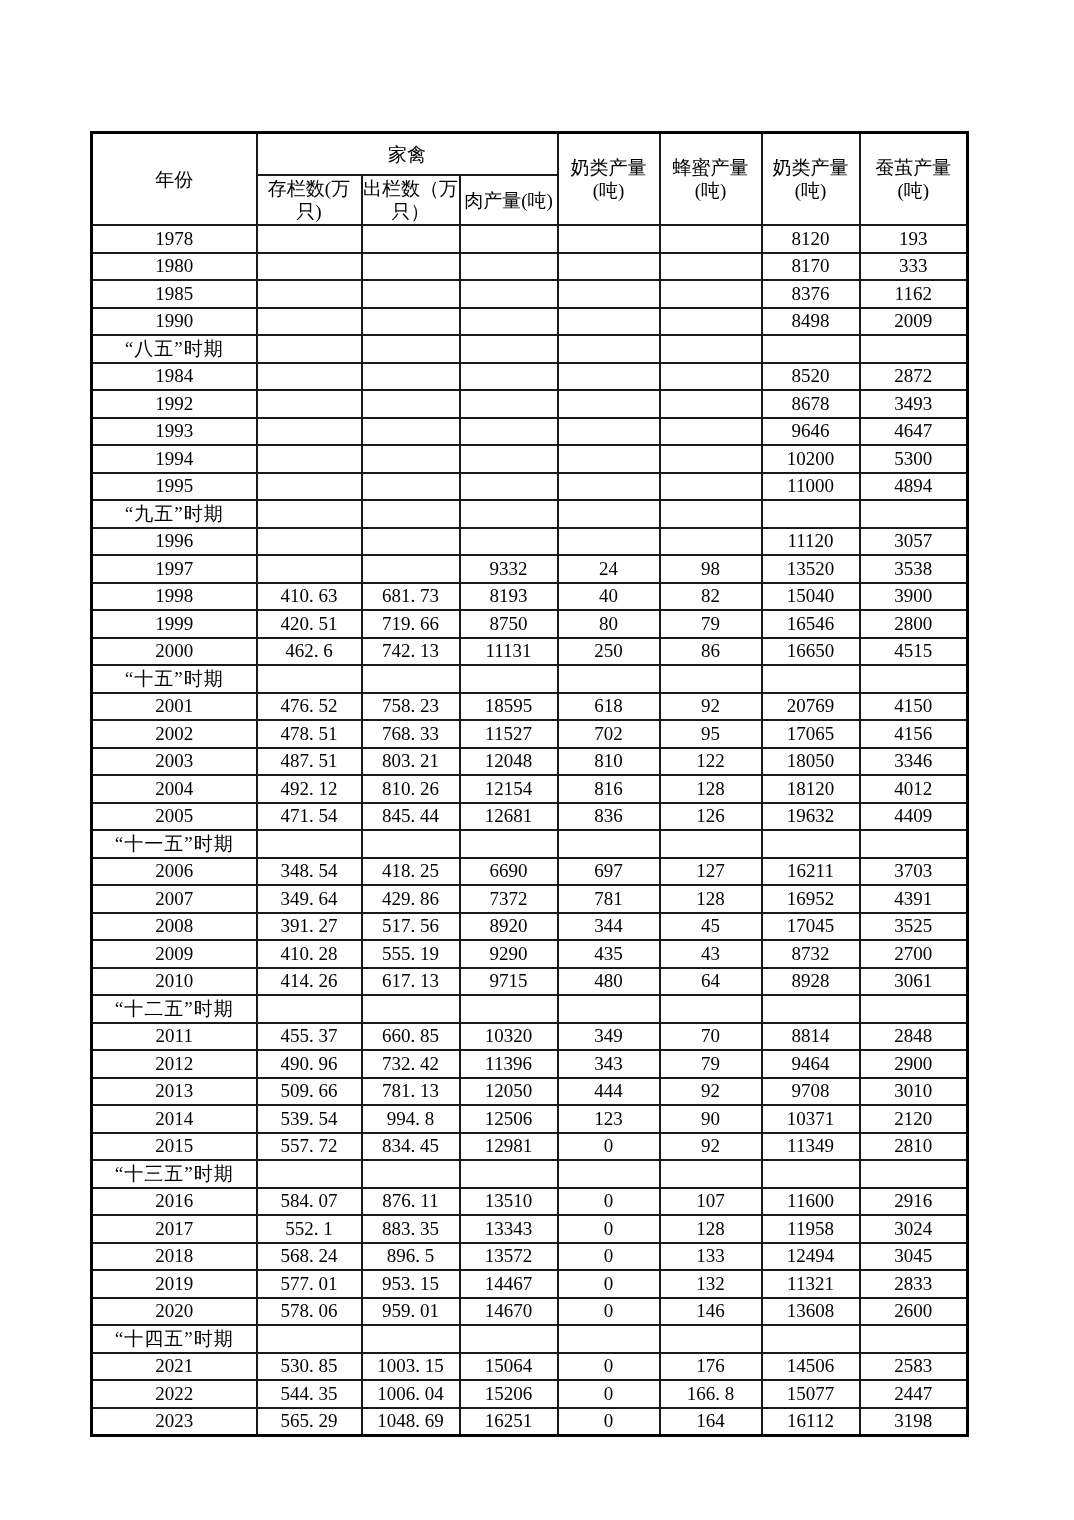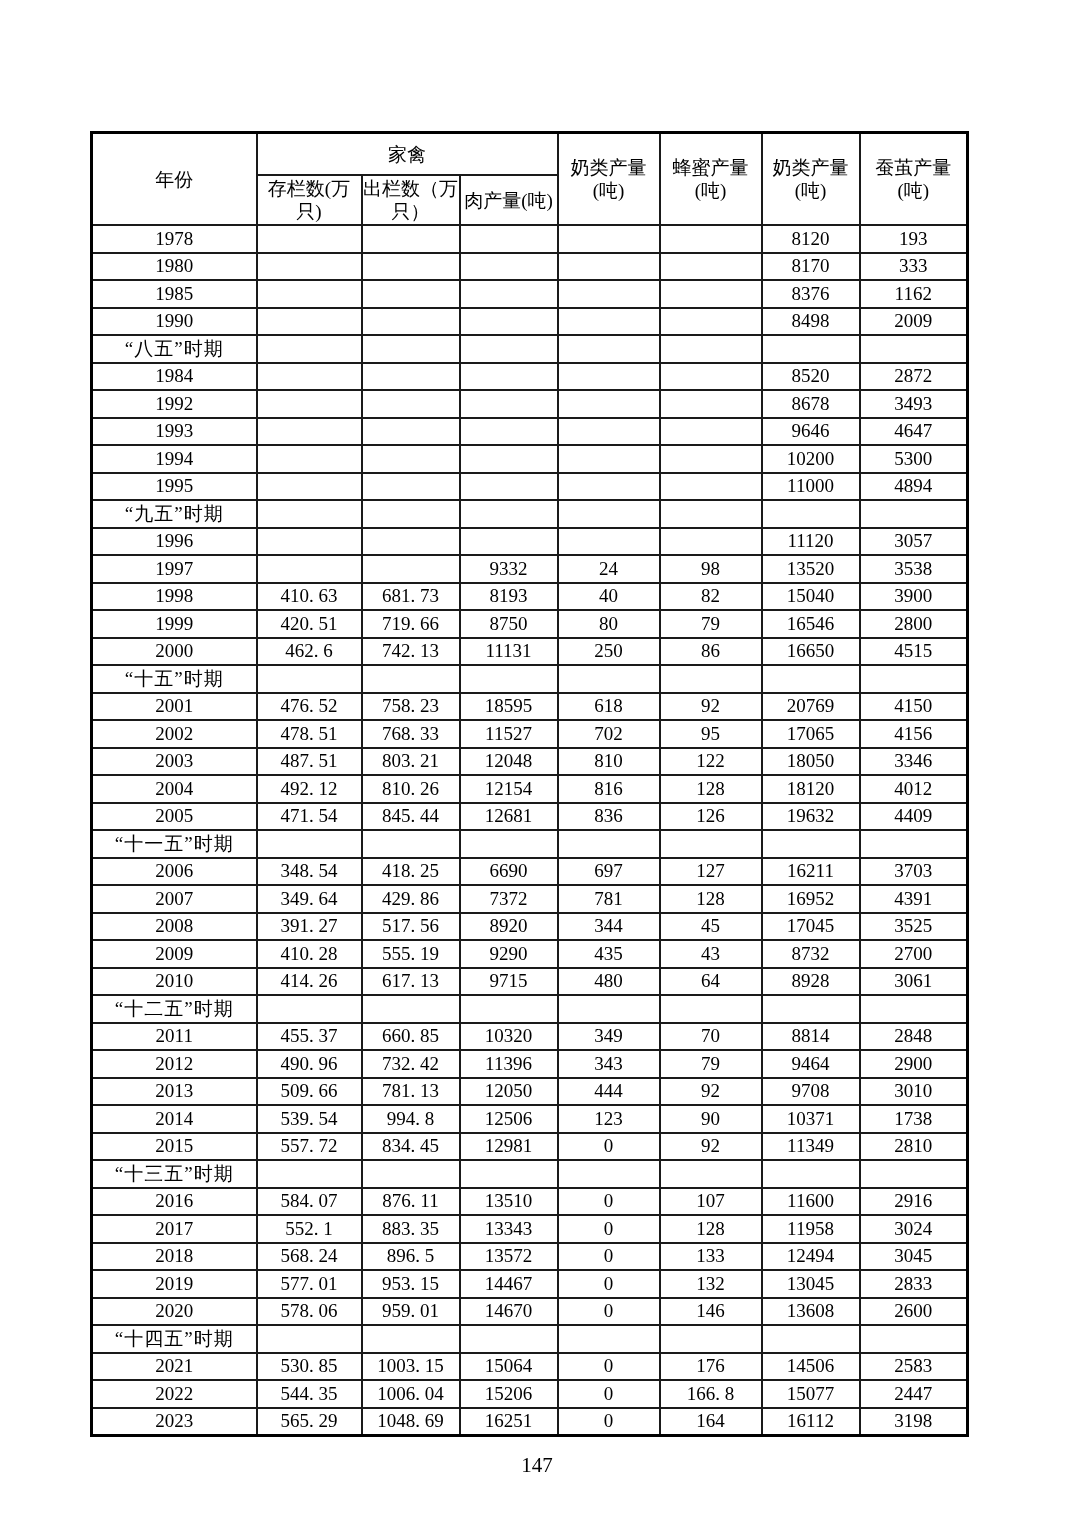--- a/index.html
+++ b/index.html
@@ -418,21 +418,21 @@
           <td>3010</td>
         </tr>
         <tr>
           <td>2014</td>
           <td>539. 54</td>
           <td>994. 8</td>
           <td>12506</td>
           <td>123</td>
           <td>90</td>
           <td>10371</td>
-          <td>1738</td>
+          <td>2120</td>
         </tr>
         <tr>
           <td>2015</td>
           <td>557. 72</td>
           <td>834. 45</td>
           <td>12981</td>
           <td>0</td>
           <td>92</td>
           <td>11349</td>
           <td>2810</td>
@@ -477,21 +477,21 @@
           <td>12494</td>
           <td>3045</td>
         </tr>
         <tr>
           <td>2019</td>
           <td>577. 01</td>
           <td>953. 15</td>
           <td>14467</td>
           <td>0</td>
           <td>132</td>
-          <td>13045</td>
+          <td>11321</td>
           <td>2833</td>
         </tr>
         <tr>
           <td>2020</td>
           <td>578. 06</td>
           <td>959. 01</td>
           <td>14670</td>
           <td>0</td>
           <td>146</td>
           <td>13608</td>
@@ -533,15 +533,14 @@
           <td>1048. 69</td>
           <td>16251</td>
           <td>0</td>
           <td>164</td>
           <td>16112</td>
           <td>3198</td>
         </tr>
       </tbody>
   </table>
 
-  <div class="page-number">147</div>
 
 </div>
 
 </body></html>

